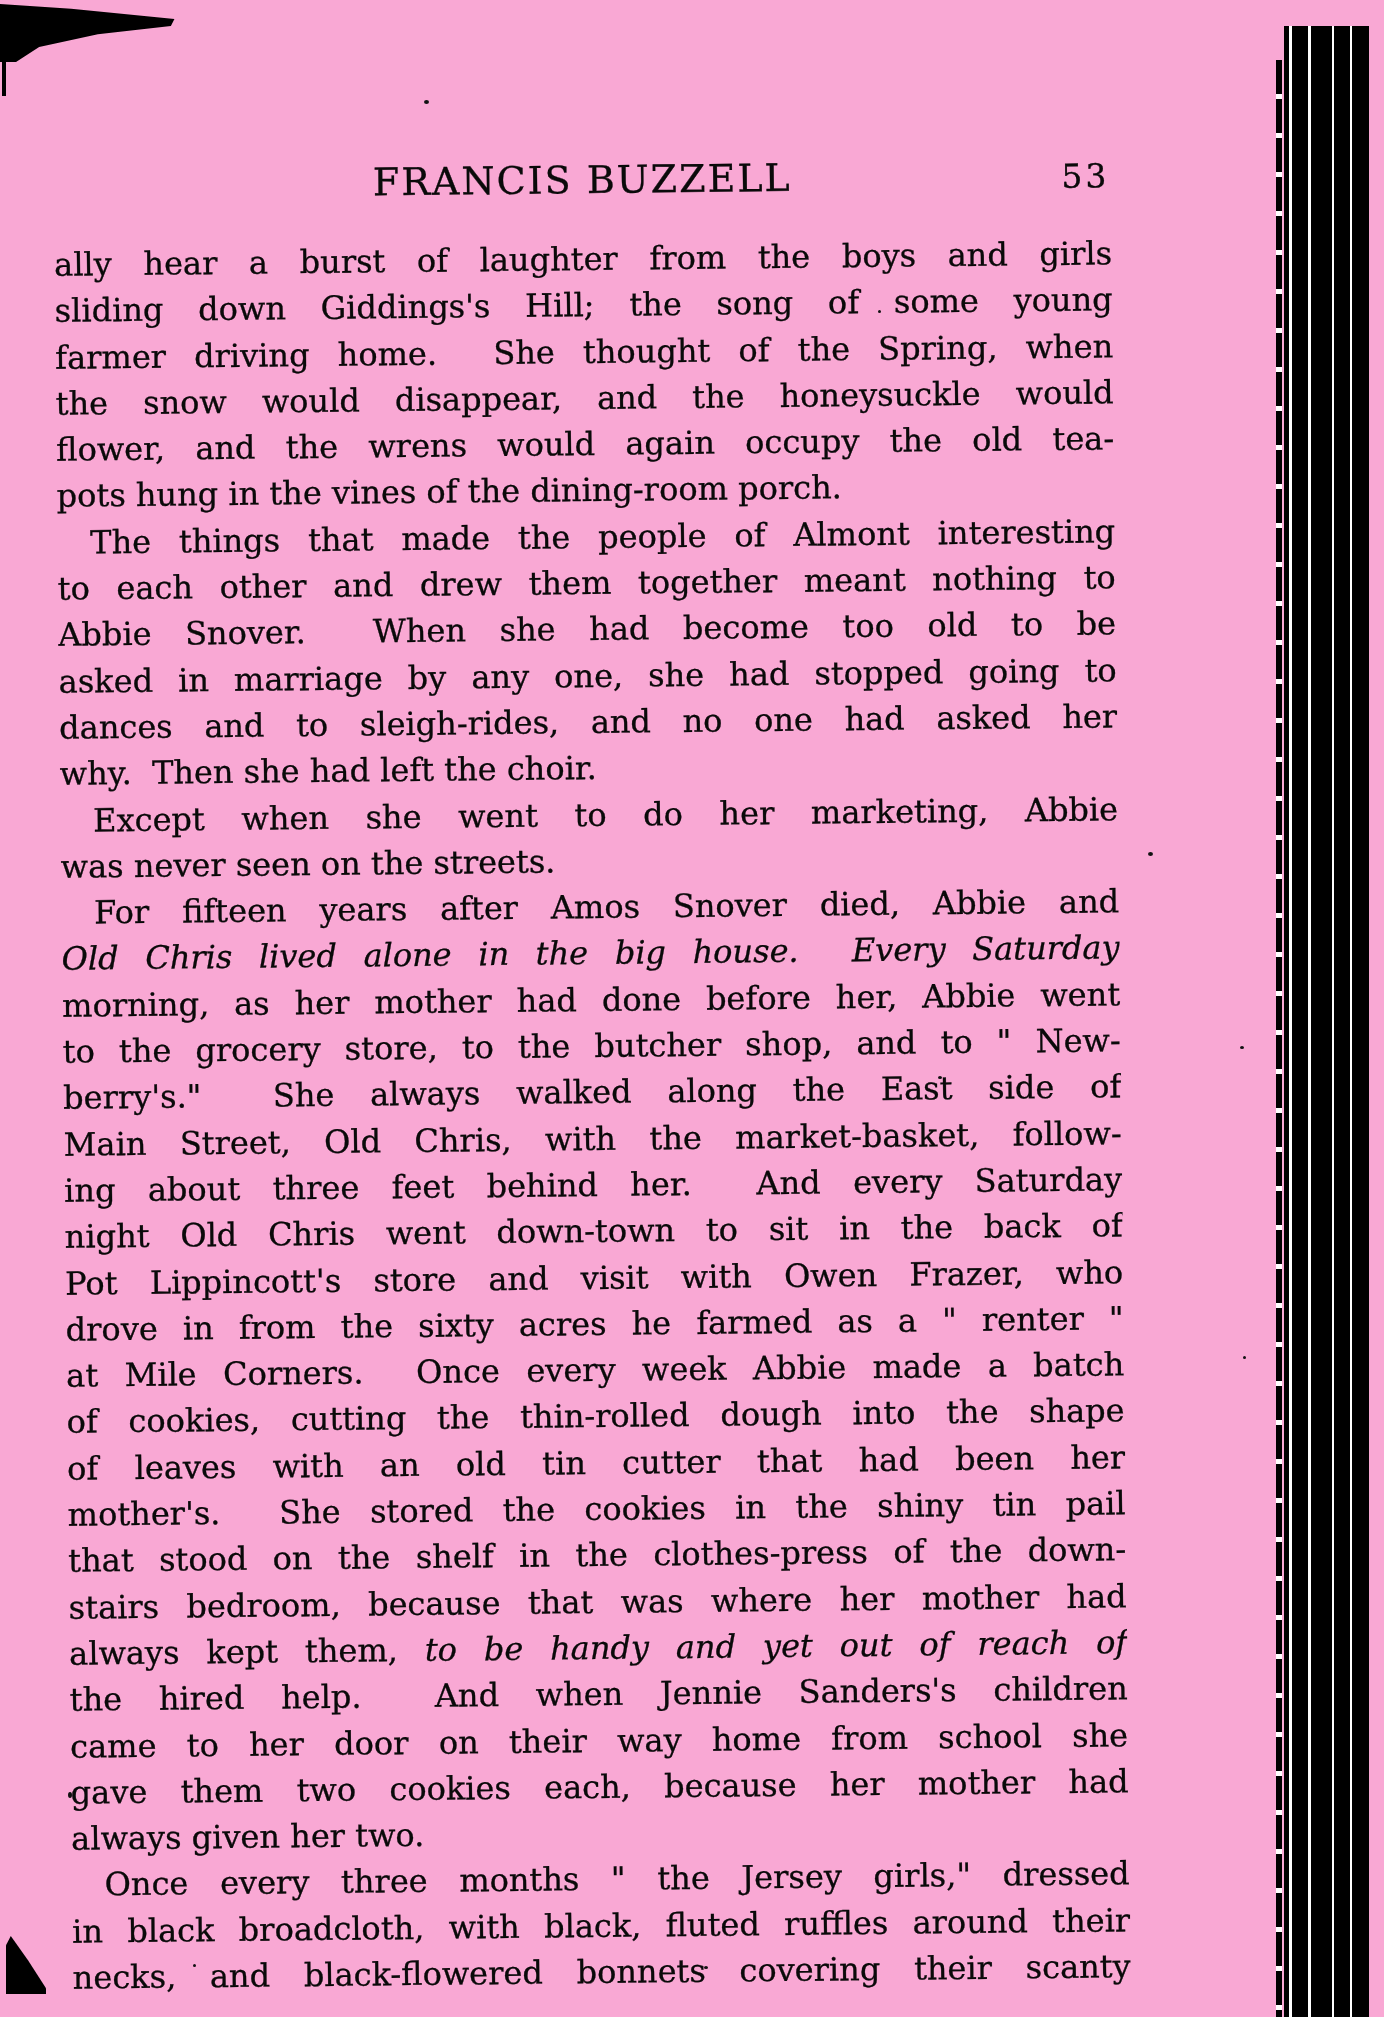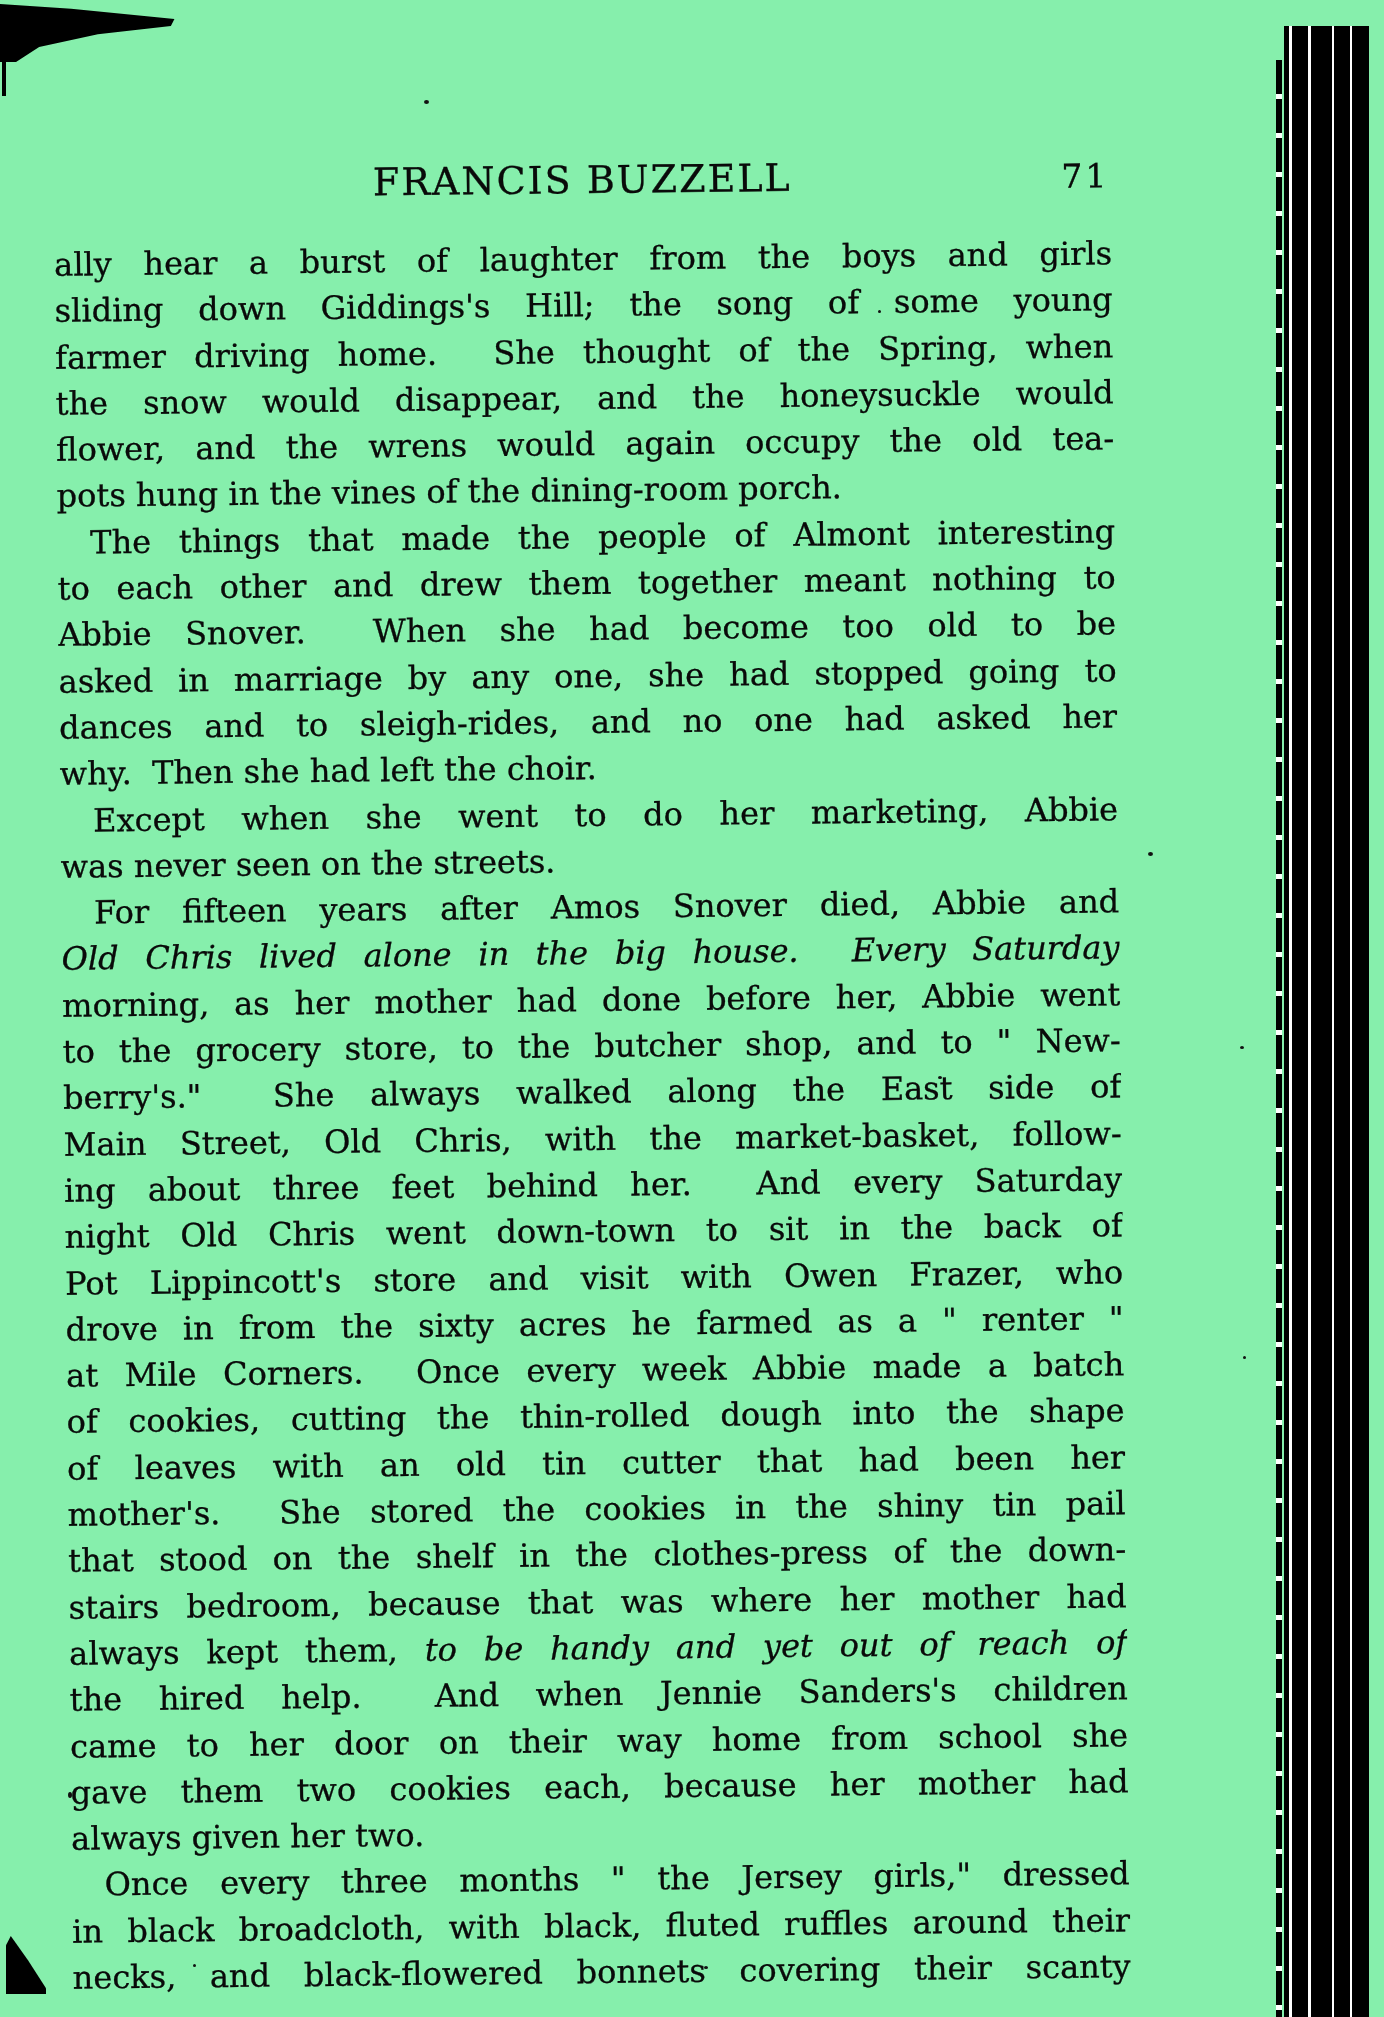--- a/index.html
+++ b/index.html
@@ -2,21 +2,21 @@
 <html><head>
 <meta charset="utf-8">
 <style>
   html,body{margin:0;padding:0;}
   body{
     width:1384px;height:2017px;position:relative;overflow:hidden;
     background:#ffffff;
     font-family:"DejaVu Serif","Liberation Serif",serif;
     color:#0a0a0a;
   }
-  .scan-page{position:absolute;inset:0;background:#86efac;}
+  .scan-page{position:absolute;inset:0;background:#f9a8d4;}
 
   
   .textblock{
     position:absolute;left:63px;top:156px;width:1058px;
     transform:rotate(-0.62deg);
     -webkit-text-stroke:0.3px #000;
   }
   .header-row{position:relative;height:50px;margin-bottom:30px;}
   .title{
     position:absolute;left:0;right:0;top:0;text-align:center;
@@ -80,21 +80,21 @@
   <div class="speck" style="left:938px;top:1076px;width:4px;height:3px;"></div>
   <div class="speck" style="left:1240px;top:1046px;width:4px;height:3px;"></div>
   <div class="speck" style="left:1243px;top:1356px;width:3px;height:3px;"></div>
   <div class="speck" style="left:68px;top:1792px;width:4px;height:6px;"></div>
   <div class="speck" style="left:193px;top:1964px;width:3px;height:3px;"></div>
   <div class="speck" style="left:704px;top:1966px;width:4px;height:3px;"></div>
 
   <div class="textblock">
     <div class="header-row">
       <div class="title">FRANCIS BUZZELL</div>
-      <div class="pagenum">71</div>
+      <div class="pagenum">53</div>
     </div>
     <div class="lines">
         <div class="line j"><span>ally hear a burst of laughter from the boys and girls</span></div>
         <div class="line j"><span>sliding down Giddings's Hill; the song of some young</span></div>
         <div class="line j"><span>farmer driving home.  She thought of the Spring, when</span></div>
         <div class="line j"><span>the snow would disappear, and the honeysuckle would</span></div>
         <div class="line j"><span>flower, and the wrens would again occupy the old tea-</span></div>
         <div class="line"><span>pots hung in the vines of the dining-room porch.</span></div>
         <div class="line j ind"><span>The things that made the people of Almont interesting</span></div>
         <div class="line j"><span>to each other and drew them together meant nothing to</span></div>

